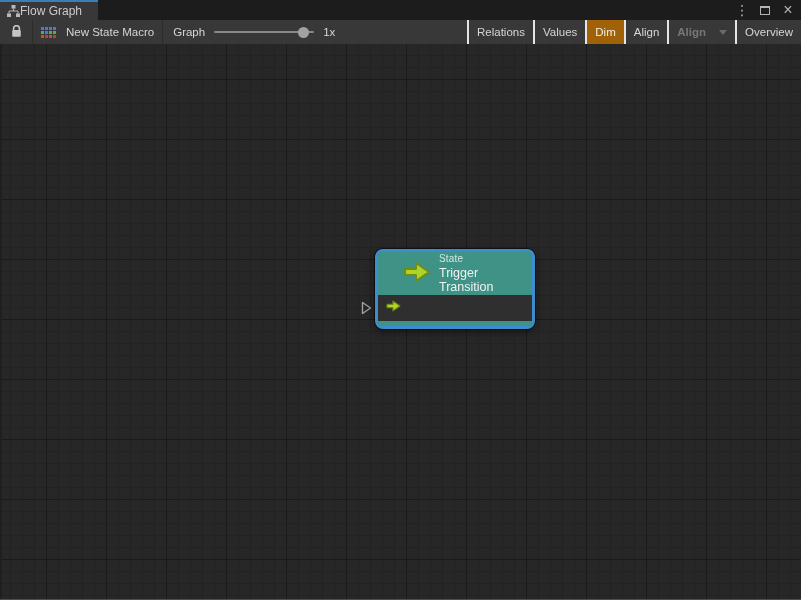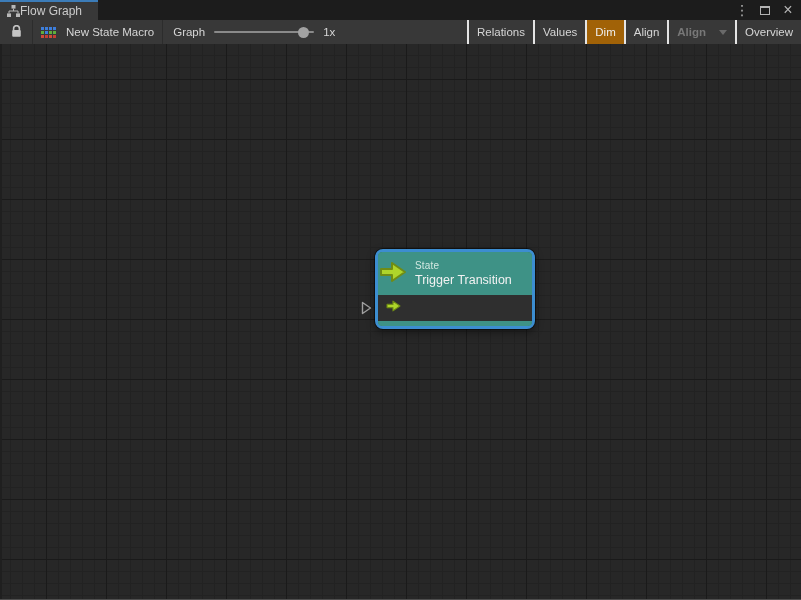--- a/index.html
+++ b/index.html
@@ -55,21 +55,21 @@
     background-size:60px 60px, 60px 60px, 12px 12px, 12px 12px;
     background-position:0 35px, 46px 0, 0 11px, 10px 0;
     box-shadow: inset 2px 0 0 #1f1f1f;
   }
 
   
   .node { position:absolute; left:375px; top:205px; width:160px; height:80px;
           border:3px solid #3c8dd0; border-radius:8px; background:#2f2f2f;
           box-shadow:0 0 0 1px rgba(0,0,0,0.5), 0 3px 9px rgba(0,0,0,0.45); }
   .node-header { height:43px; background:#3e9286; border-radius:4px 4px 0 0;
-                 display:flex; align-items:center; padding-left:0; gap:7px; }
+                 display:flex; align-items:center; padding-left:24px; gap:7px; }
   .node-titles { display:flex; flex-direction:column; justify-content:center; }
   .node-kind { font-size:10px; color:#d2e8e1; letter-spacing:0.2px; }
   .node-title { font-size:12.5px; color:#f2f2f2; margin-top:2px; }
   .node-body { height:26px; display:flex; align-items:center; padding-left:7px; background:#2f2f2f; }
   .node-footer { height:5px; background:#3e9286; border-radius:0 0 4px 4px; }
 
   .entry-port { position:absolute; left:360px; top:256px; }
 </style>
 </head>
 <body>

